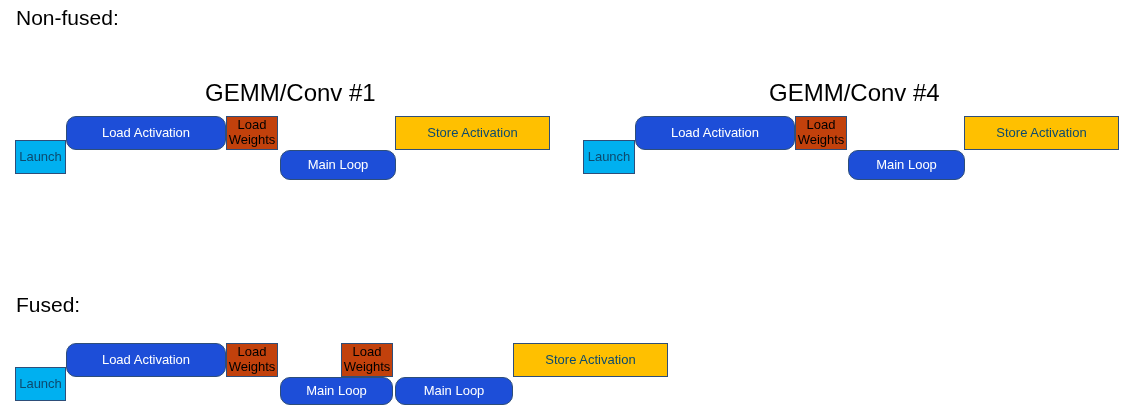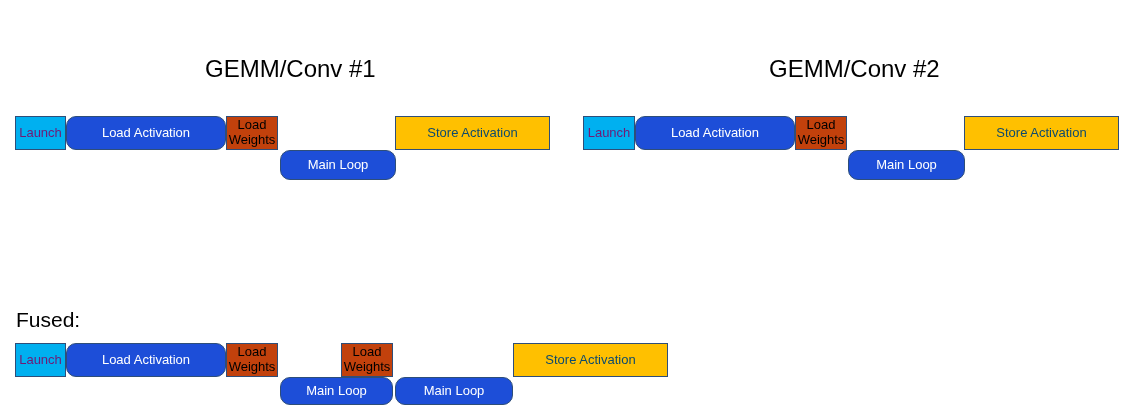--- a/index.html
+++ b/index.html
@@ -15,61 +15,63 @@
     position: absolute;
     font-size: 21px;
     color: #000000;
     white-space: nowrap;
   }
   .group-title {
     position: absolute;
     font-size: 24px;
     color: #000000;
     white-space: nowrap;
+    margin-top: 24px;
   }
   .block {
     position: absolute;
     box-sizing: border-box;
     border: 1.5px solid #2E4E79;
     display: flex;
     align-items: center;
     justify-content: center;
     text-align: center;
     font-size: 13px;
     line-height: 1.12;
     overflow: hidden;
   }
-  .launch  { background: #00B0F0; color: #701a75; }
+  .launch  { background: #00B0F0; color: #0c4a6e; margin-top: 24px; }
   .purple  { background: #1d4ed8; color: #ffffff; border-radius: 10px; }
   .weights { background: #c2410c; color: #000000; }
   .store   { background: #FFC000; color: #0c4a6e; }
 </style>
 </head>
 <body>
 
 <div class="canvas">
 
+  <div class="section-label" style="left:16px; top:6px;">Non-fused:</div>
 
   <div class="group-title" style="left:205px; top:55px;">GEMM/Conv #1</div>
 
-  <div class="group-title" style="left:769px; top:55px;">GEMM/Conv #2</div>
+  <div class="group-title" style="left:769px; top:55px;">GEMM/Conv #4</div>
 
   <div class="block launch" style="left:15px;  top:116px; width:51px;  height:34px;">Launch</div>
   <div class="block purple" style="left:66px;  top:116px; width:160px; height:34px;">Load Activation</div>
   <div class="block weights" style="left:226px; top:116px; width:52px;  height:34px;">Load Weights</div>
   <div class="block purple" style="left:280px; top:150px; width:116px; height:30px;">Main Loop</div>
   <div class="block store" style="left:395px; top:116px; width:155px; height:34px;">Store Activation</div>
 
   <div class="block launch" style="left:583px; top:116px; width:52px;  height:34px;">Launch</div>
   <div class="block purple" style="left:635px; top:116px; width:160px; height:34px;">Load Activation</div>
   <div class="block weights" style="left:795px; top:116px; width:52px;  height:34px;">Load Weights</div>
   <div class="block purple" style="left:848px; top:150px; width:117px; height:30px;">Main Loop</div>
   <div class="block store" style="left:964px; top:116px; width:155px; height:34px;">Store Activation</div>
 
-  <div class="section-label" style="left:16px; top:308px;text-align:right;">Fused:</div>
+  <div class="section-label" style="left:16px; top:293px;text-align:right;">Fused:</div>
 
   <div class="block launch" style="left:15px;  top:343px; width:51px;  height:34px;">Launch</div>
   <div class="block purple" style="left:66px;  top:343px; width:160px; height:34px;">Load Activation</div>
   <div class="block weights" style="left:226px; top:343px; width:52px;  height:34px;">Load Weights</div>
   <div class="block purple" style="left:280px; top:377px; width:113px; height:28px;">Main Loop</div>
   <div class="block weights" style="left:341px; top:343px; width:52px;  height:34px;">Load Weights</div>
   <div class="block purple" style="left:395px; top:377px; width:118px; height:28px;">Main Loop</div>
   <div class="block store" style="left:513px; top:343px; width:155px; height:34px;">Store Activation</div>
 
 </div>

